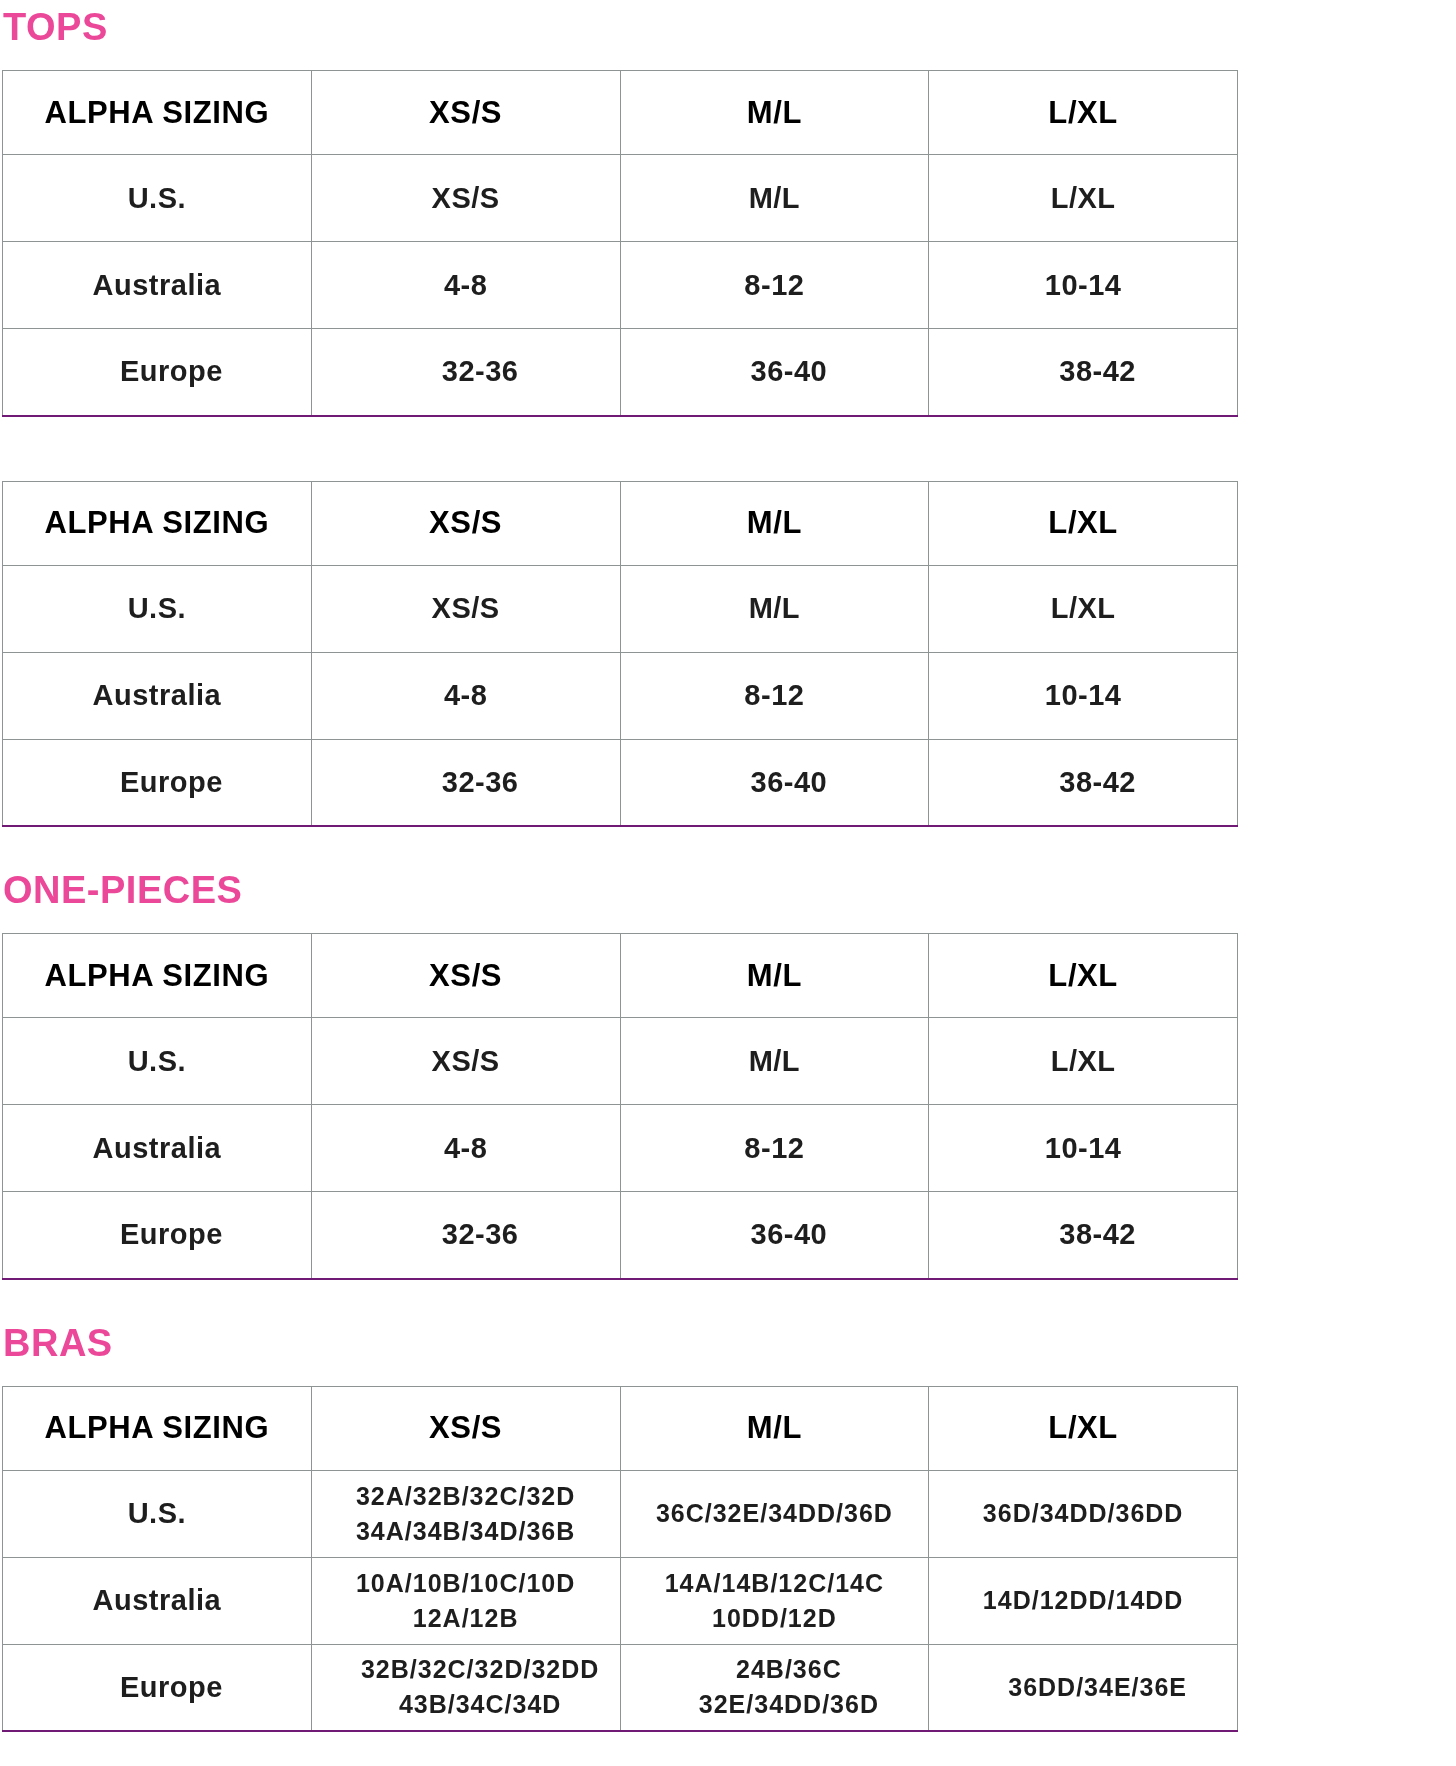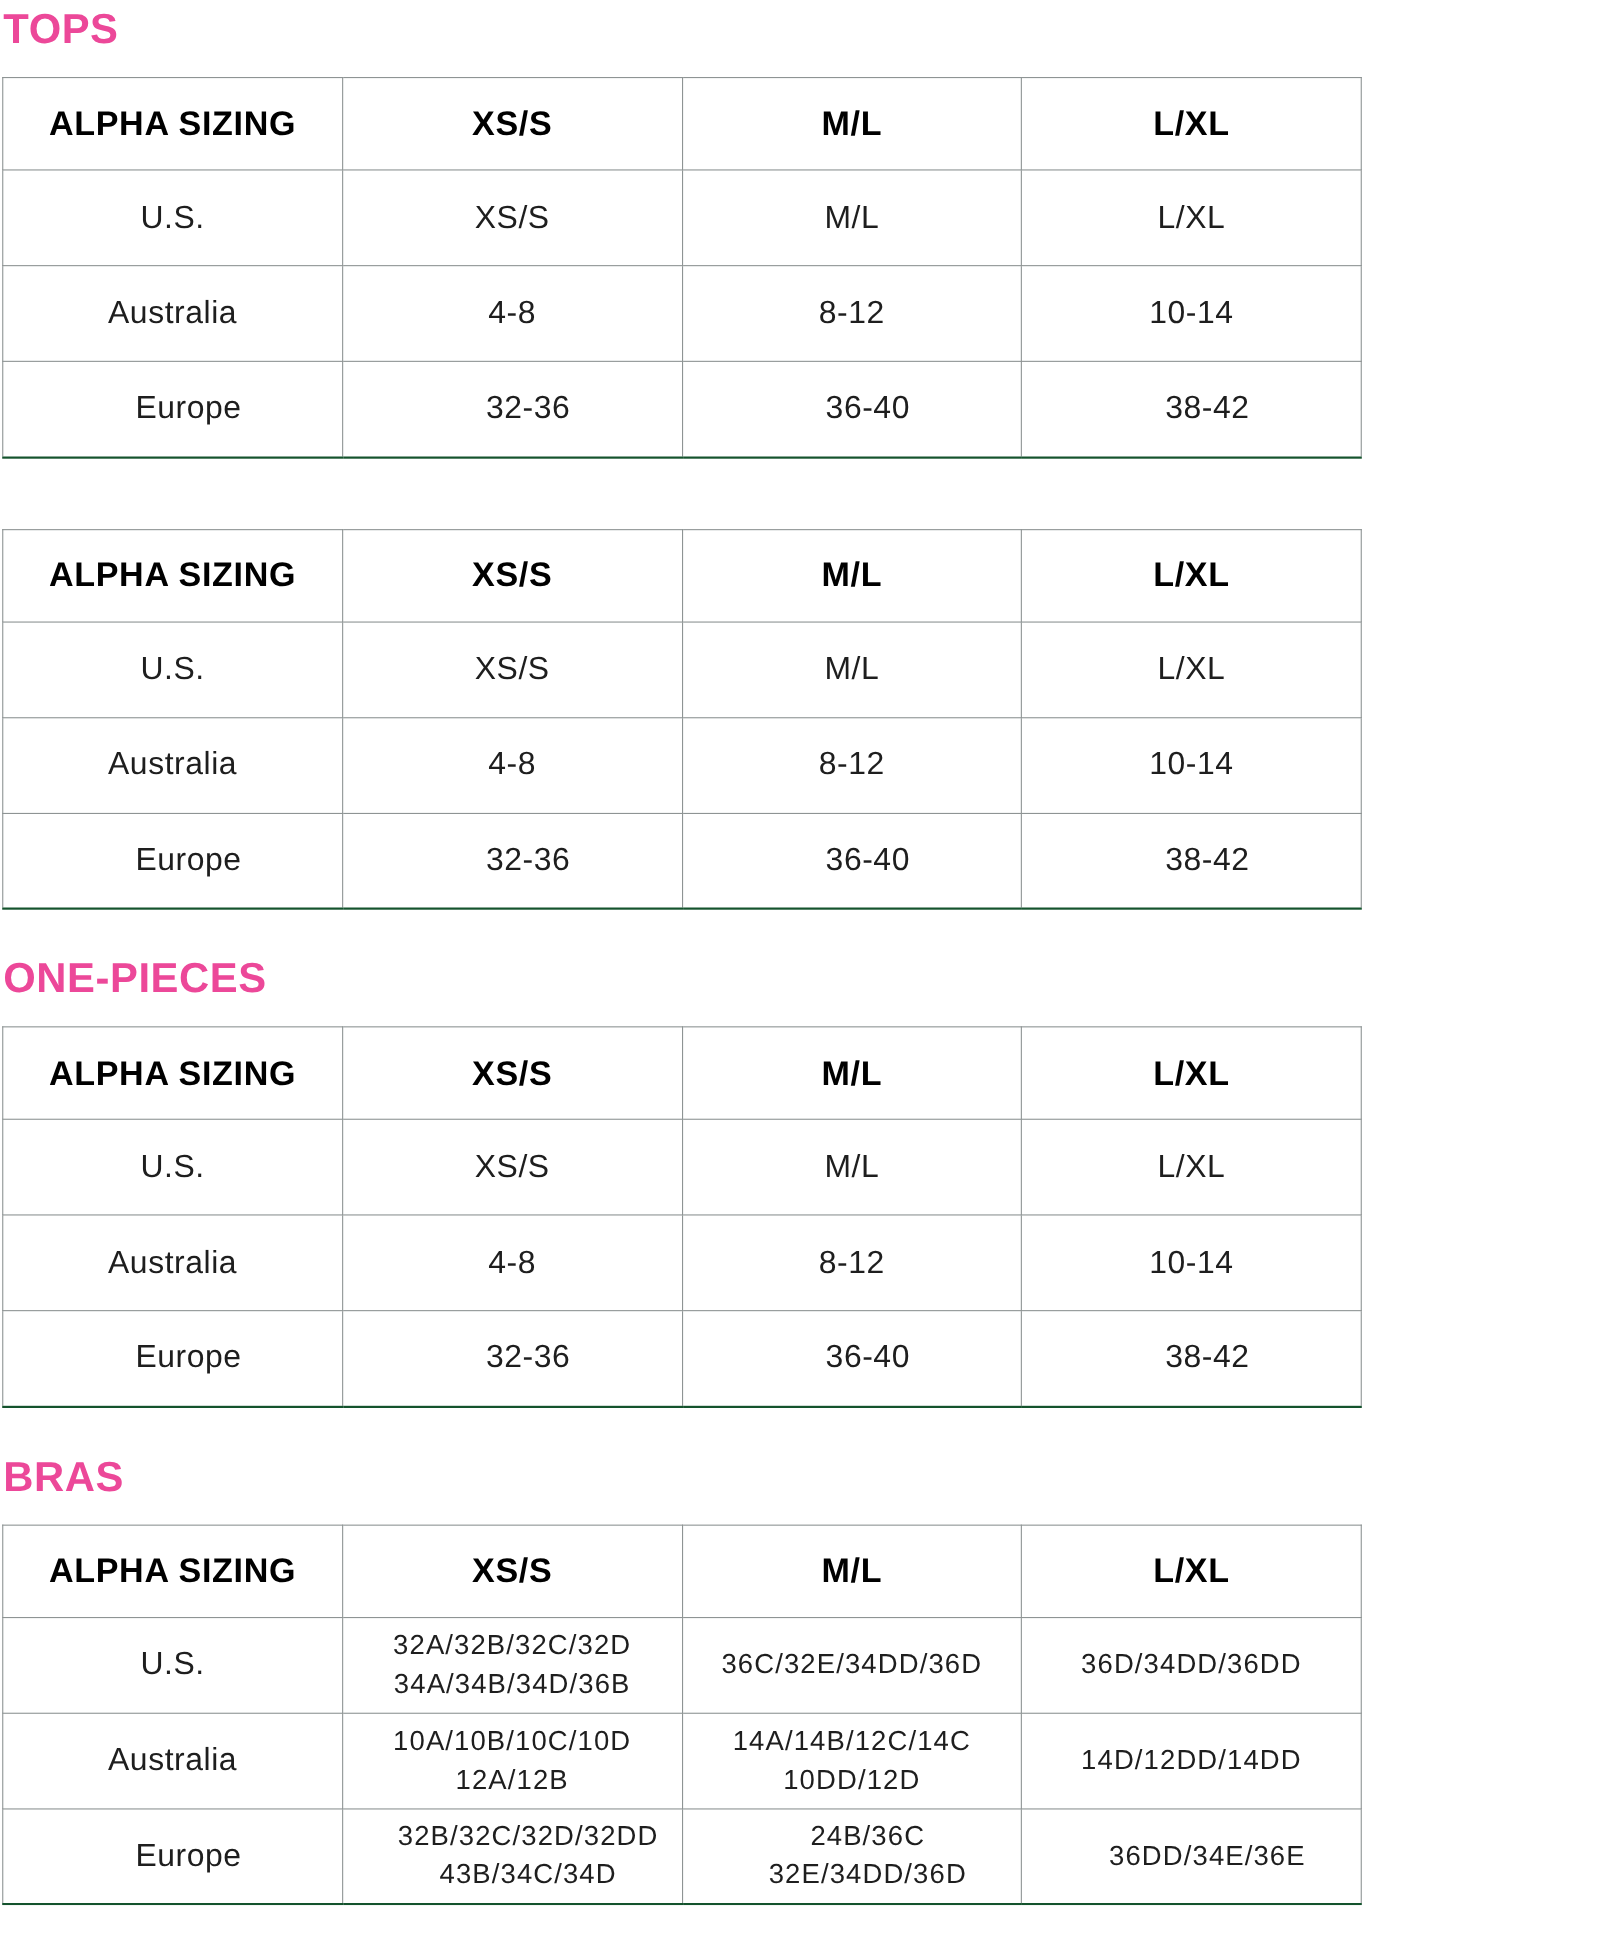--- a/index.html
+++ b/index.html
@@ -33,30 +33,30 @@
   .after-table-gap { height: 42px; }
   table.size-table td {
     border: 1px solid #8e9494;
     text-align: center;
     vertical-align: middle;
     width: 25%;
     padding: 0;
   }
   table.size-table tr { height: 87px; }
   table.size-table tr.header-row { height: 84px; }
-  table.size-table tr.last-row td { border-bottom: 2px solid #14532d; padding-left: 29px; }
+  table.size-table tr.last-row td { border-bottom: 2px solid #701a75; padding-left: 29px; }
   td.header-cell {
     font-size: 31px;
     font-weight: 700;
     letter-spacing: 0.6px;
     color: #000;
   }
   td.label-cell, td.value-cell {
     font-size: 29px;
-    font-weight: 400;
+    font-weight: 700;
     letter-spacing: 0.5px;
     color: #1e1e1e;
     margin-left: 44px;
   }
   td.value-cell.small {
     font-size: 25px;
     letter-spacing: 1px;
     line-height: 35px;
   }
 </style>

